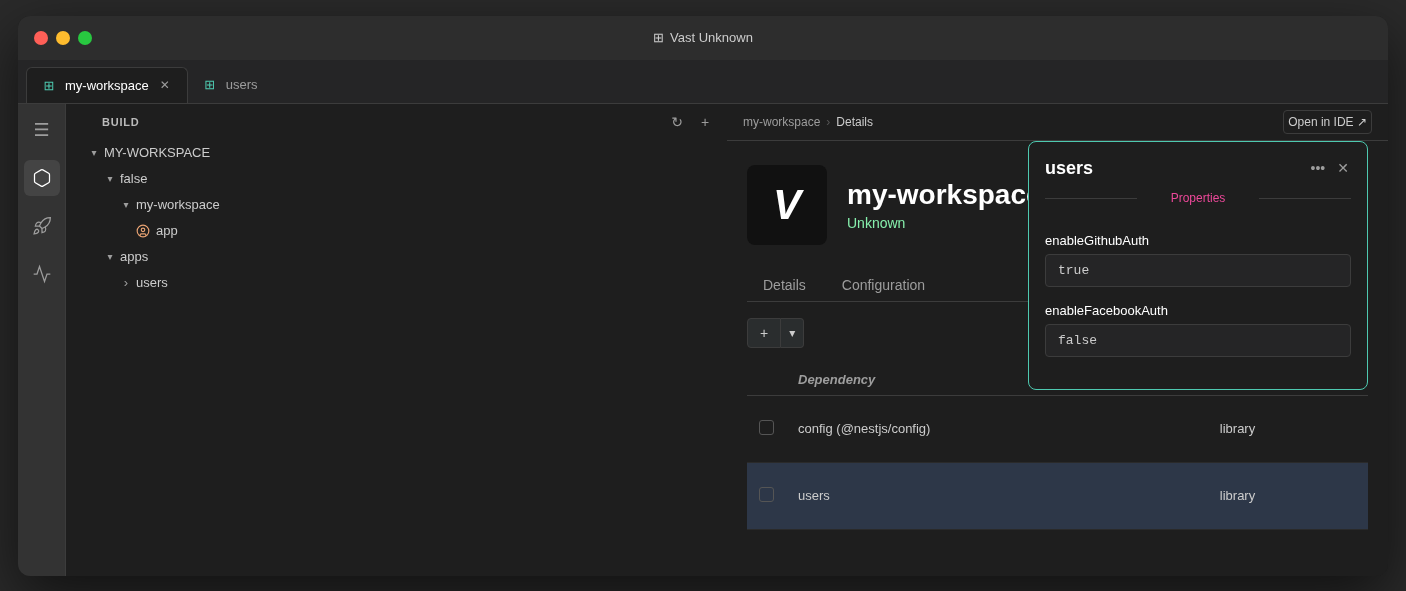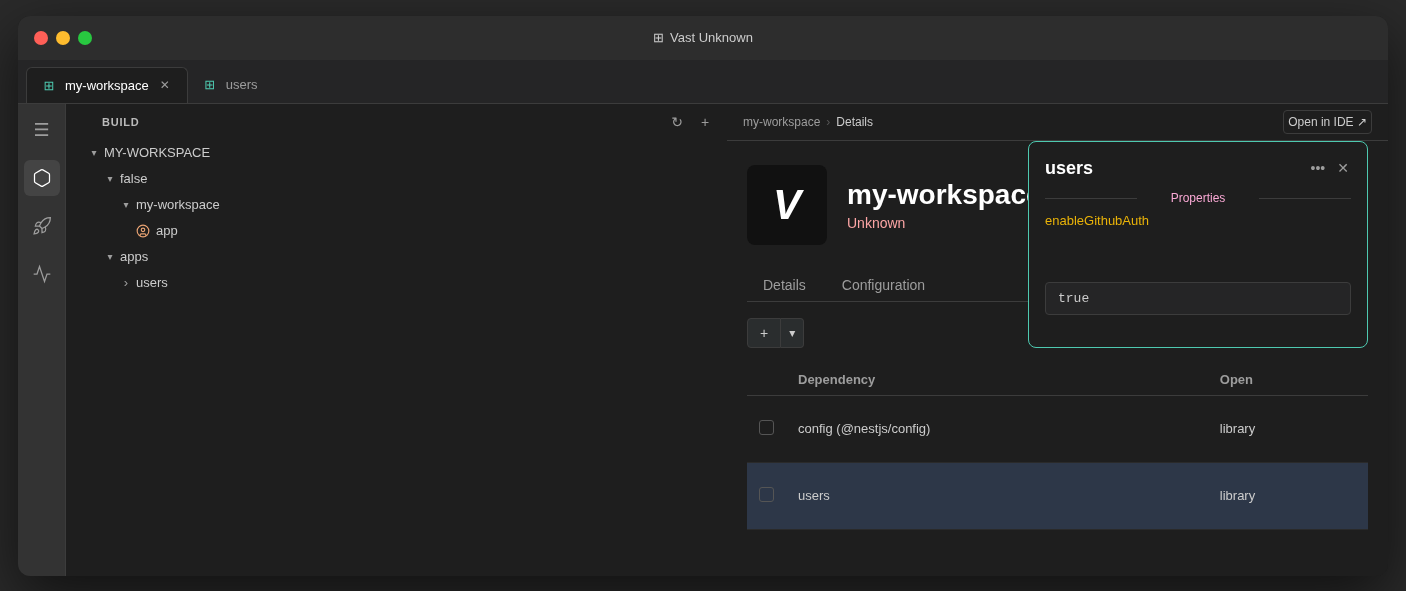--- a/index.html
+++ b/index.html
@@ -293,21 +293,21 @@
       line-height: 1;
     }
     .project-name {
       font-size: 28px;
       font-weight: 700;
       color: #ffffff;
       margin-bottom: 4px;
     }
     .project-type {
       font-size: 14px;
-      color: #fca5a5;
+      color: #86efac;
     }
 
     
     .content-tabs {
       display: flex;
       border-bottom: 1px solid #3c3c3c;
       margin-bottom: 16px;
       gap: 4px;
     }
     .content-tab {
@@ -362,20 +362,21 @@
       width: 100%;
       border-collapse: collapse;
     }
     .dep-table th {
       text-align: left;
       padding: 8px 12px;
       font-size: 13px;
       font-weight: 600;
       color: #9d9d9d;
       border-bottom: 1px solid #3c3c3c;
+      font-style: italic;
     }
     .dep-table td {
       padding: 24px 12px;
       font-size: 13px;
       color: #cccccc;
       border-bottom: 1px solid #2a2a2a;
     }
     .dep-table tr.selected td { background: #2d3748; }
     .dep-table .checkbox-cell { width: 30px; }
     .dep-checkbox {
@@ -423,54 +424,53 @@
       color: #9d9d9d;
       font-size: 14px;
       cursor: pointer;
       background: none;
       border: none;
       padding: 2px;
     }
     .properties-section-label {
       text-align: center;
       font-size: 12px;
-      color: #f9a8d4;
-      margin-bottom: 8px;
+      color: #ec4899;
+      margin-bottom: 28px;
       position: relative;
     }
     .properties-section-label::before,
     .properties-section-label::after {
       content: '';
       position: absolute;
       top: 50%;
       width: 30%;
       height: 1px;
       background: #3c3c3c;
     }
     .properties-section-label::before { left: 0; }
     .properties-section-label::after { right: 0; }
 
     .prop-field {
       margin-bottom: 16px;
     }
     .prop-label {
       font-size: 13px;
-      color: #eab308;
+      color: #ffffff;
       margin-bottom: 6px;
     }
     .prop-input {
       width: 100%;
       padding: 8px 12px;
       background: #252526;
       border: 1px solid #3c3c3c;
       border-radius: 4px;
       color: #cccccc;
       font-size: 13px;
       font-family: 'Courier New', monospace;
-      margin-top: 48px;
     }
   </style>
 </head>
 <body>
 
 <div class="window">
 
   <div class="title-bar">
     <div class="window-controls">
       <button class="wc-btn wc-close"></button>
@@ -654,18 +654,22 @@
             </div>
           </div>
 
           <div class="properties-section-label">Properties</div>
 
           <div class="prop-field">
             <div class="prop-label">enableGithubAuth</div>
             <input type="text" class="prop-input" value="true" style="">
           </div>
 
+          <div class="prop-field">
+            <div class="prop-label">enableFacebookAuth</div>
+            <input type="text" class="prop-input" value="false" style="">
+          </div>
         </div>
 
       </div>
     </div>
   </div>
 </div>
 
 </body></html>

